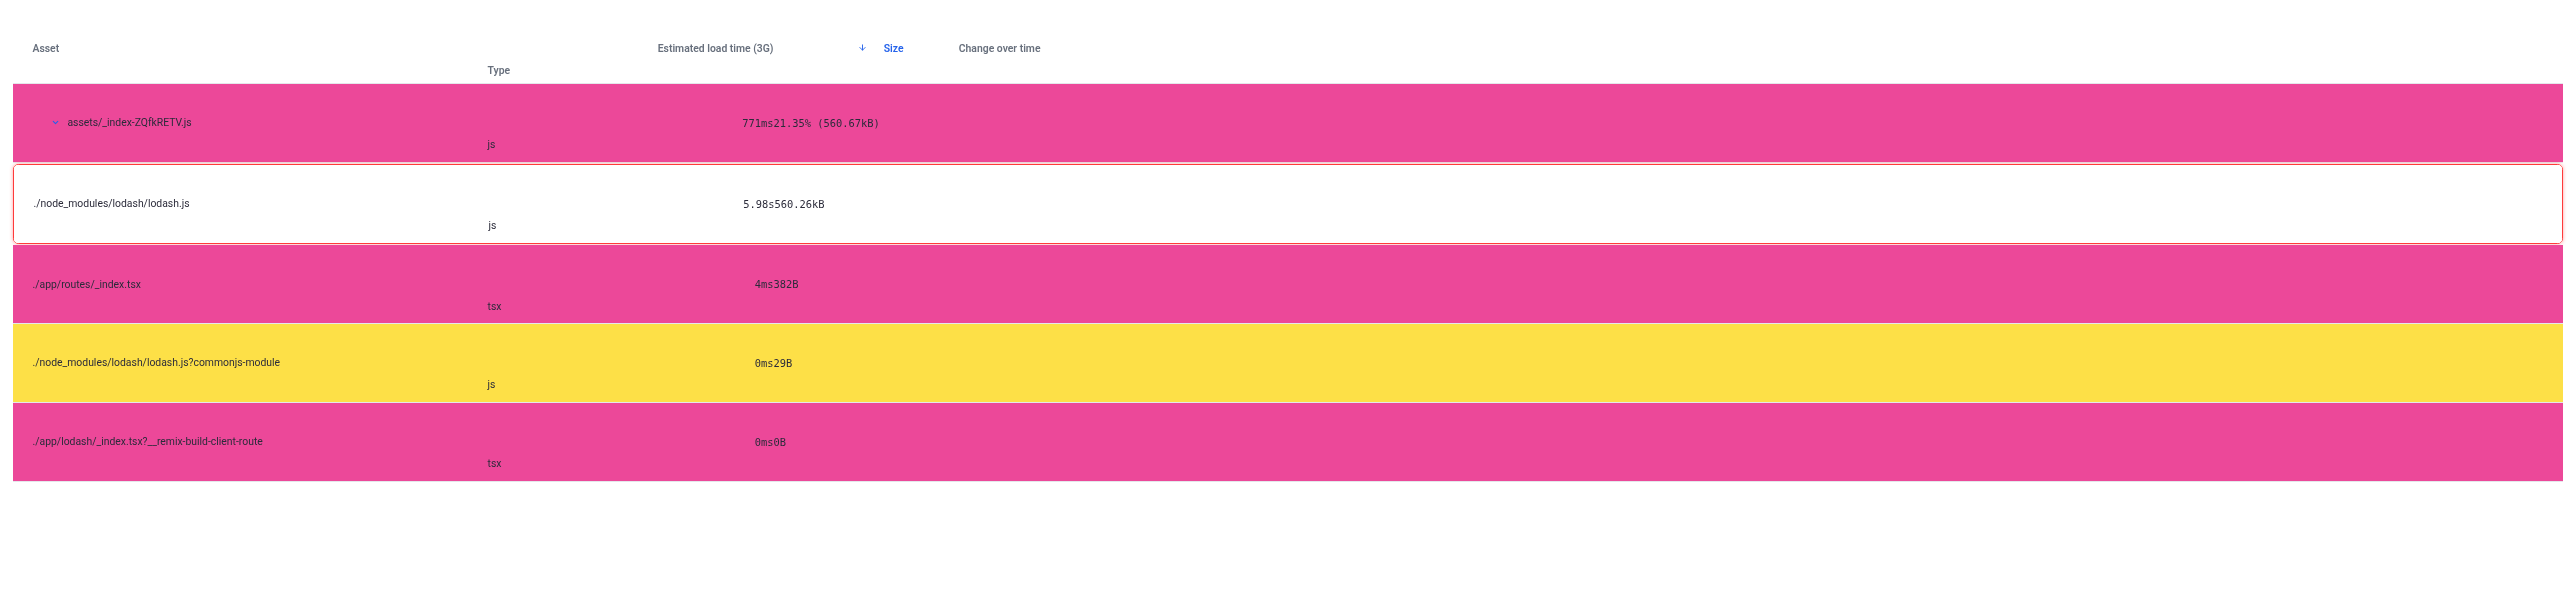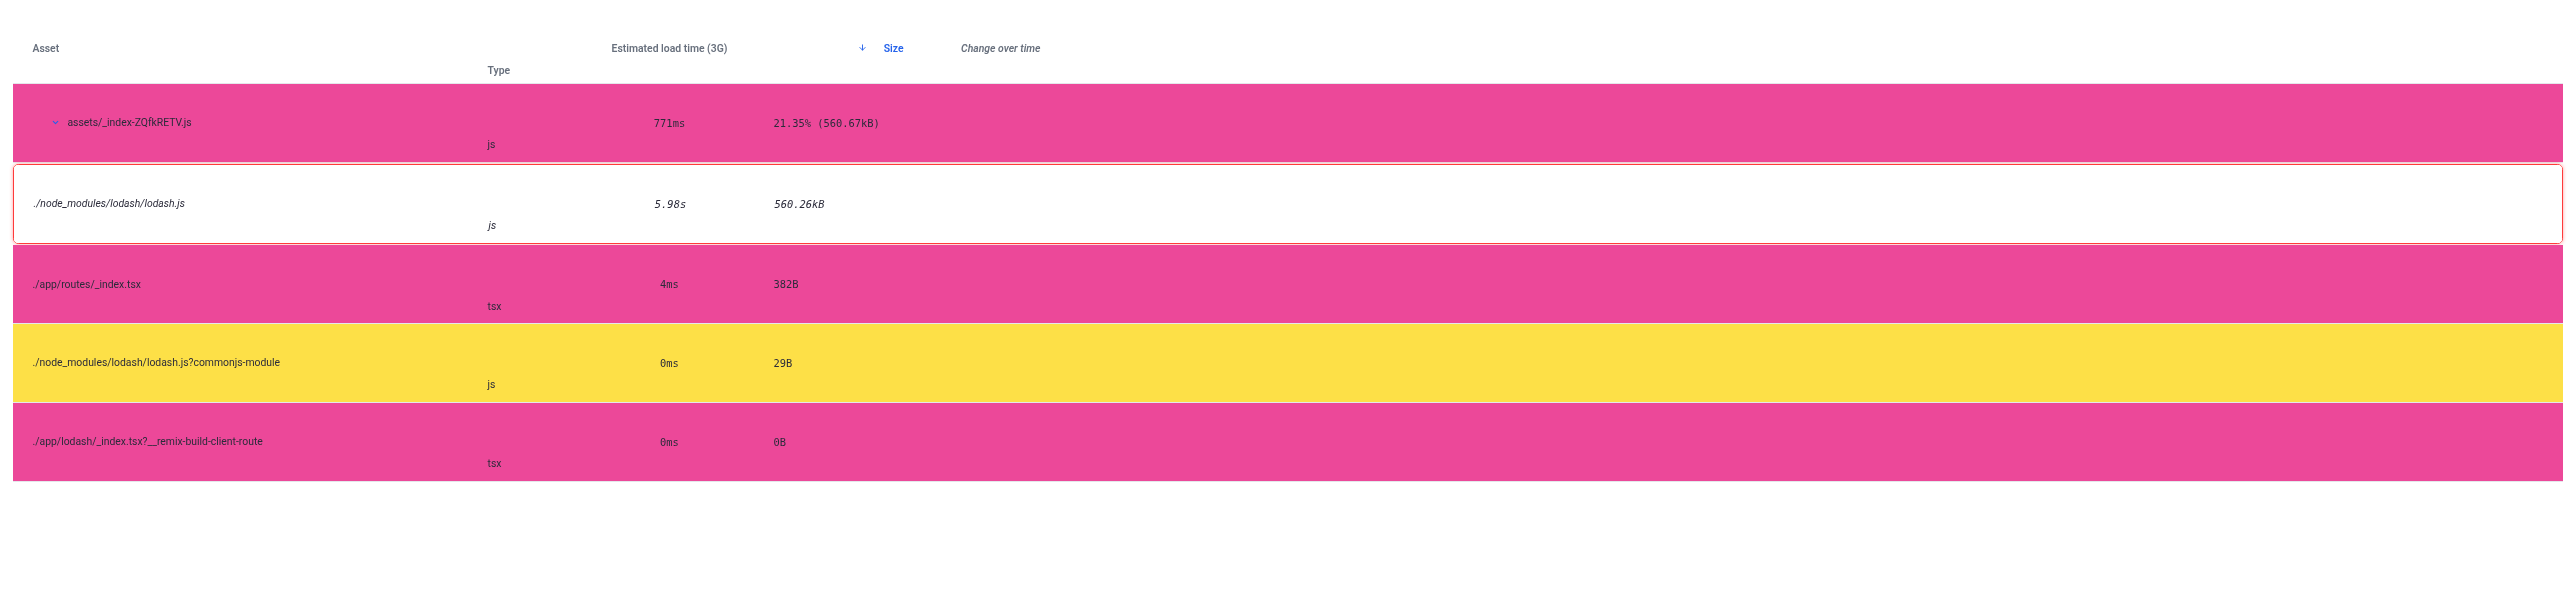--- a/index.html
+++ b/index.html
@@ -46,21 +46,20 @@
     }
     .row-wrapper.even .data-row {
       background: #ec4899;
     }
     .row-wrapper.odd .data-row {
       background: #fde047;
     }
     .row-wrapper.highlighted .data-row {
       background: #ffffff;
       border-radius: 3.9px;
-      font-style: italic;
     }
     .asset-cell {
       display: flex;
       align-items: center;
       gap: 6.5px;
     }
     .asset-cell.indent {
       padding-left: 18px;
     }
     .chevron {
@@ -73,21 +72,21 @@
     }
     .chevron svg {
       width: 9px;
       height: 9px;
     }
     .type-cell {
       text-align: left;
       margin-top: 44px;
     }
     .load-cell {
-      text-align: center;
+      text-align: right;
       font-family: ui-monospace, SFMono-Regular, Menlo, Monaco, Consolas, monospace;
     }
     .size-cell {
       text-align: left;
       font-family: ui-monospace, SFMono-Regular, Menlo, Monaco, Consolas, monospace;
     }
     .header-size {
       text-align: right;
       display: flex;
       align-items: center;
@@ -100,21 +99,20 @@
       height: 9px;
     }
     .header-size-label {
       color: #2563eb;
     }
     .change-cell {
       text-align: right;
     }
     .header-change {
       text-align: right;
-      font-style: italic;
     }
   </style>
 </head>
 <body>
 
 <div class="table-container">
 
   <div class="table-header">
     <div>Asset</div>
     <div class="type-cell">Type</div>

